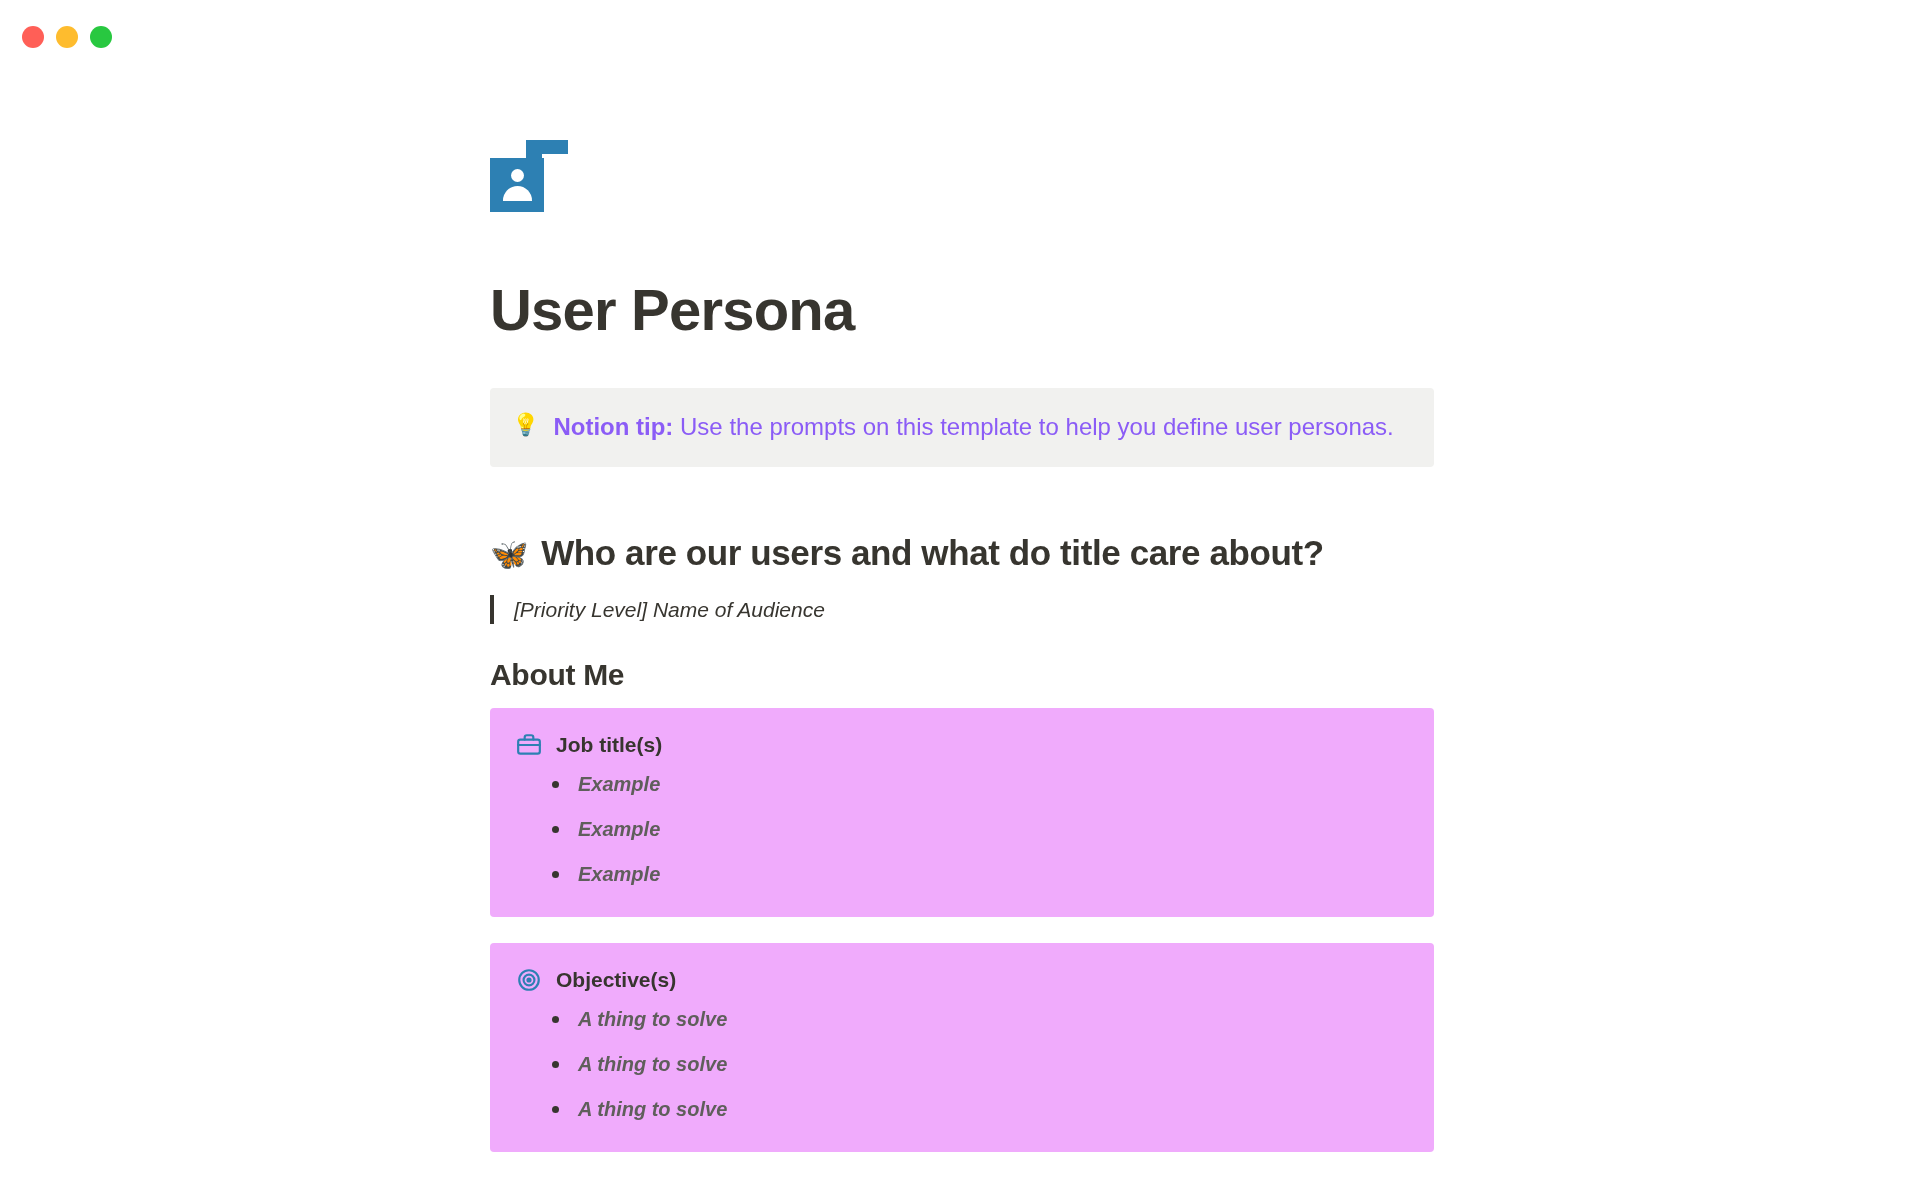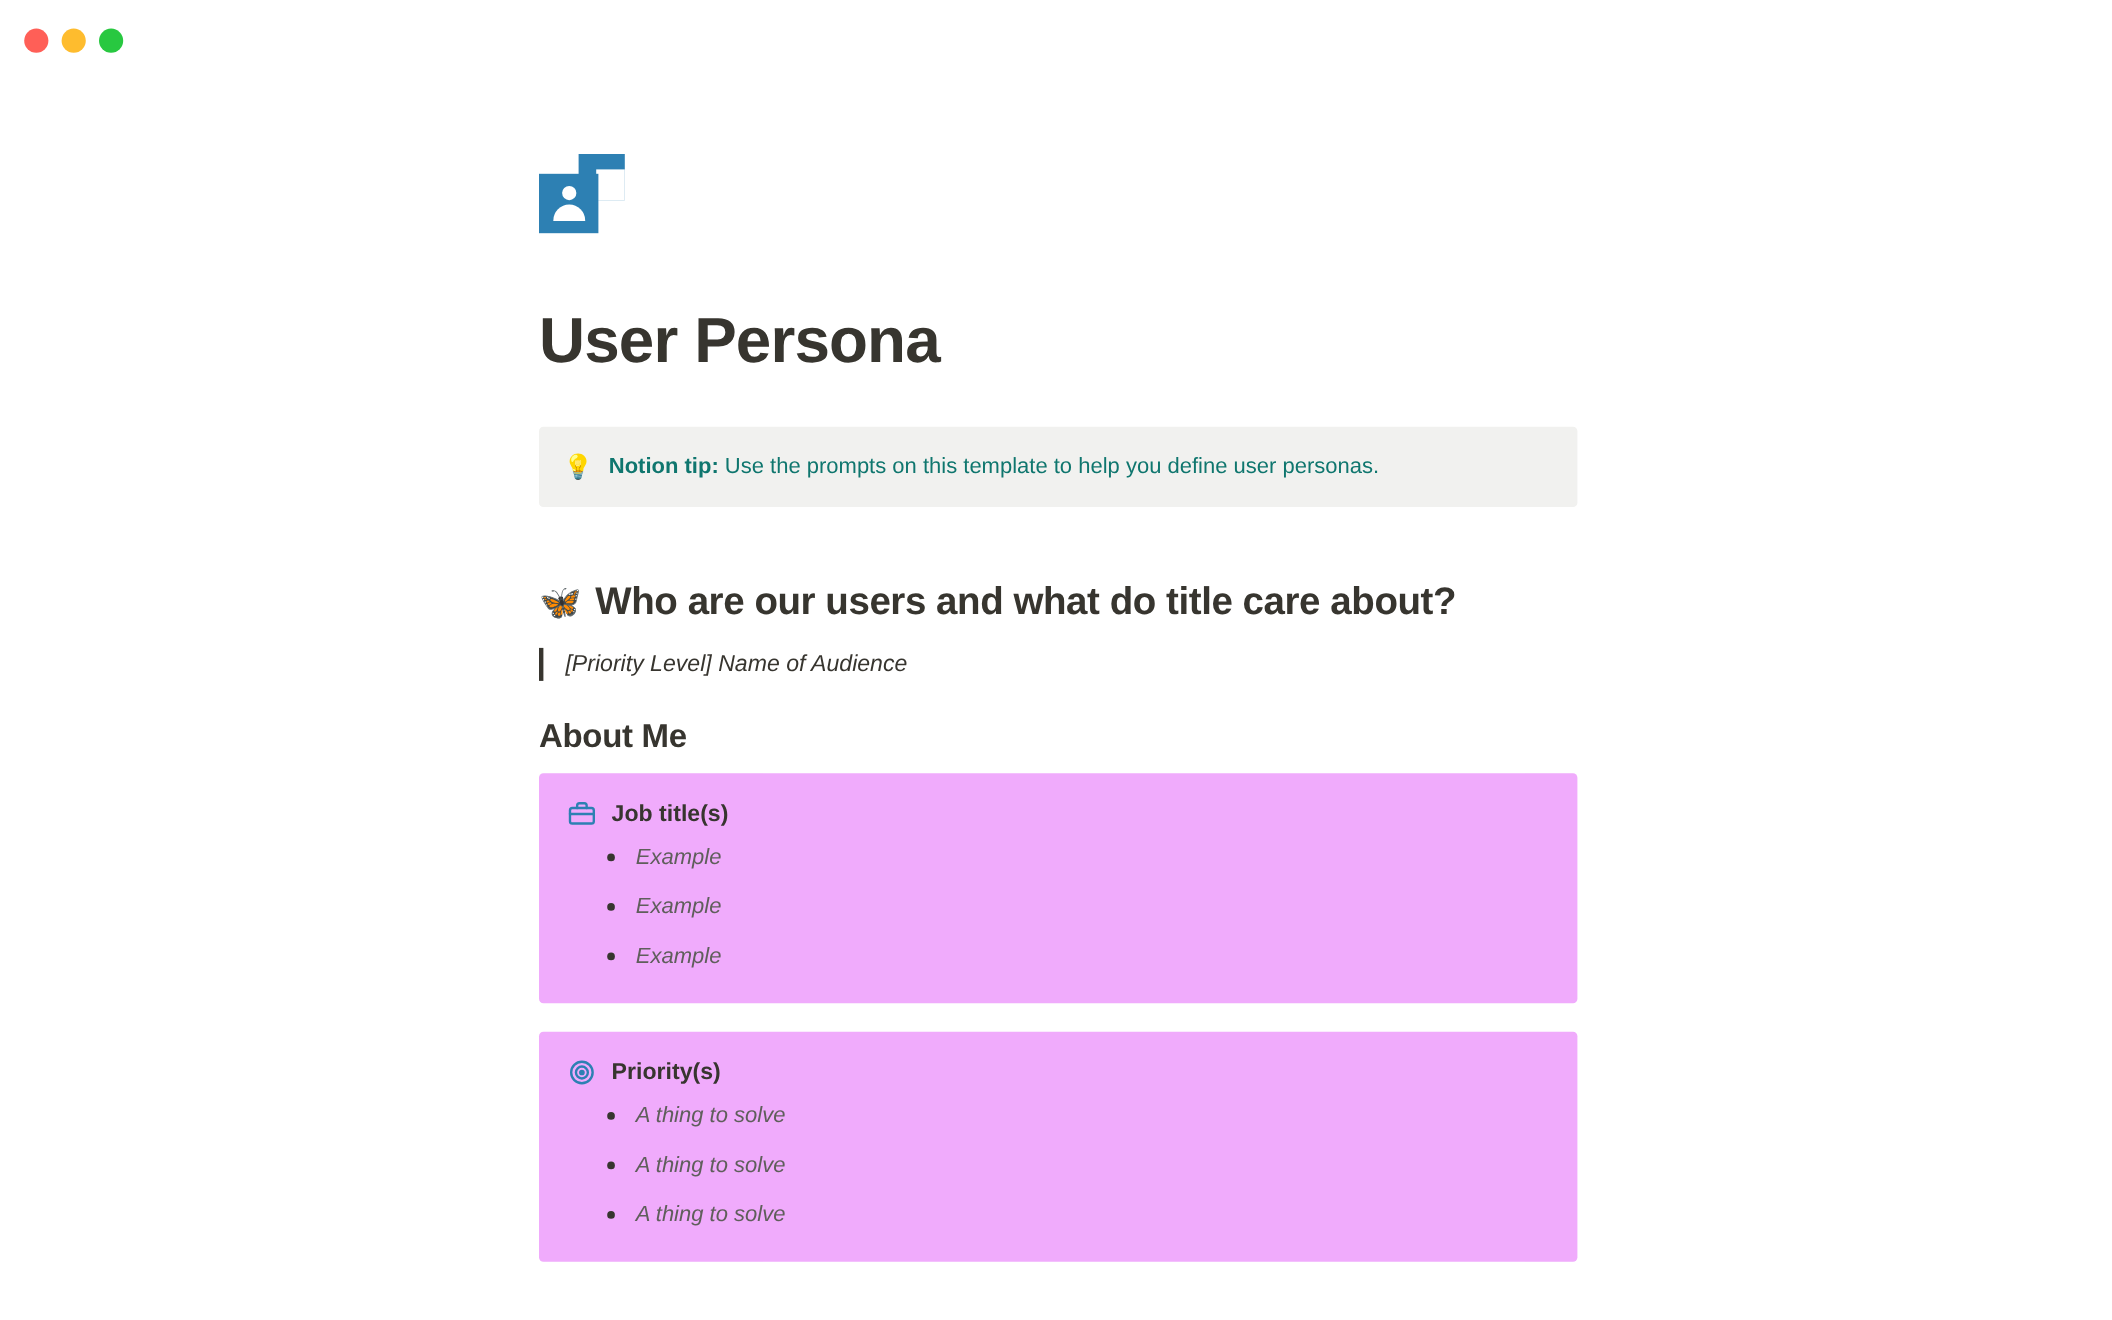--- a/index.html
+++ b/index.html
@@ -123,22 +123,22 @@
     gap: 14px;
     width: 944px;
     min-height: 72px;
     margin-bottom: 66px;
   }
   .callout-emoji {
     font-size: 22px;
     line-height: 1.35;
   }
   .callout-text {
-    font-size: 20px;
-    color: #0f766e;
+    font-size: 24px;
+    color: #8b5cf6;
     line-height: 1.45;
   }
   .callout-text b { font-weight: bold; }
 
   
   .h1-section {
     font-size: 35px;
     font-weight: bold;
     color: #37352f;
     margin: 0 0 22px 0;
@@ -191,20 +191,21 @@
   }
   .block-title {
     font-size: 21px;
     font-weight: bold;
     color: #37352f;
   }
   .block-list {
     margin: 0;
     padding-left: 62px;
     list-style: none;
+    font-weight: bold;
   }
   .block-list li {
     font-size: 20px;
     font-style: italic;
     color: #5f5e5b;
     line-height: 1.45;
     margin-bottom: 16px;
     position: relative;
   }
   .block-list li:last-child { margin-bottom: 0; }
@@ -282,21 +283,21 @@
 
     <div class="block">
       <div class="block-head">
         <span>
           <svg class="ico" viewBox="0 0 24 24" fill="none" stroke="#2d80b3" stroke-width="2" stroke-linecap="round" stroke-linejoin="round">
             <circle cx="12" cy="12" r="9"></circle>
             <circle cx="12" cy="12" r="5"></circle>
             <circle cx="12" cy="12" r="1.4" fill="#2d80b3"></circle>
           </svg>
         </span>
-        <span class="block-title">Priority(s)</span>
+        <span class="block-title">Objective(s)</span>
       </div>
       <ul class="block-list">
         <li>A thing to solve</li>
         <li>A thing to solve</li>
         <li>A thing to solve</li>
       </ul>
     </div>
 
   </div>
 </div>

